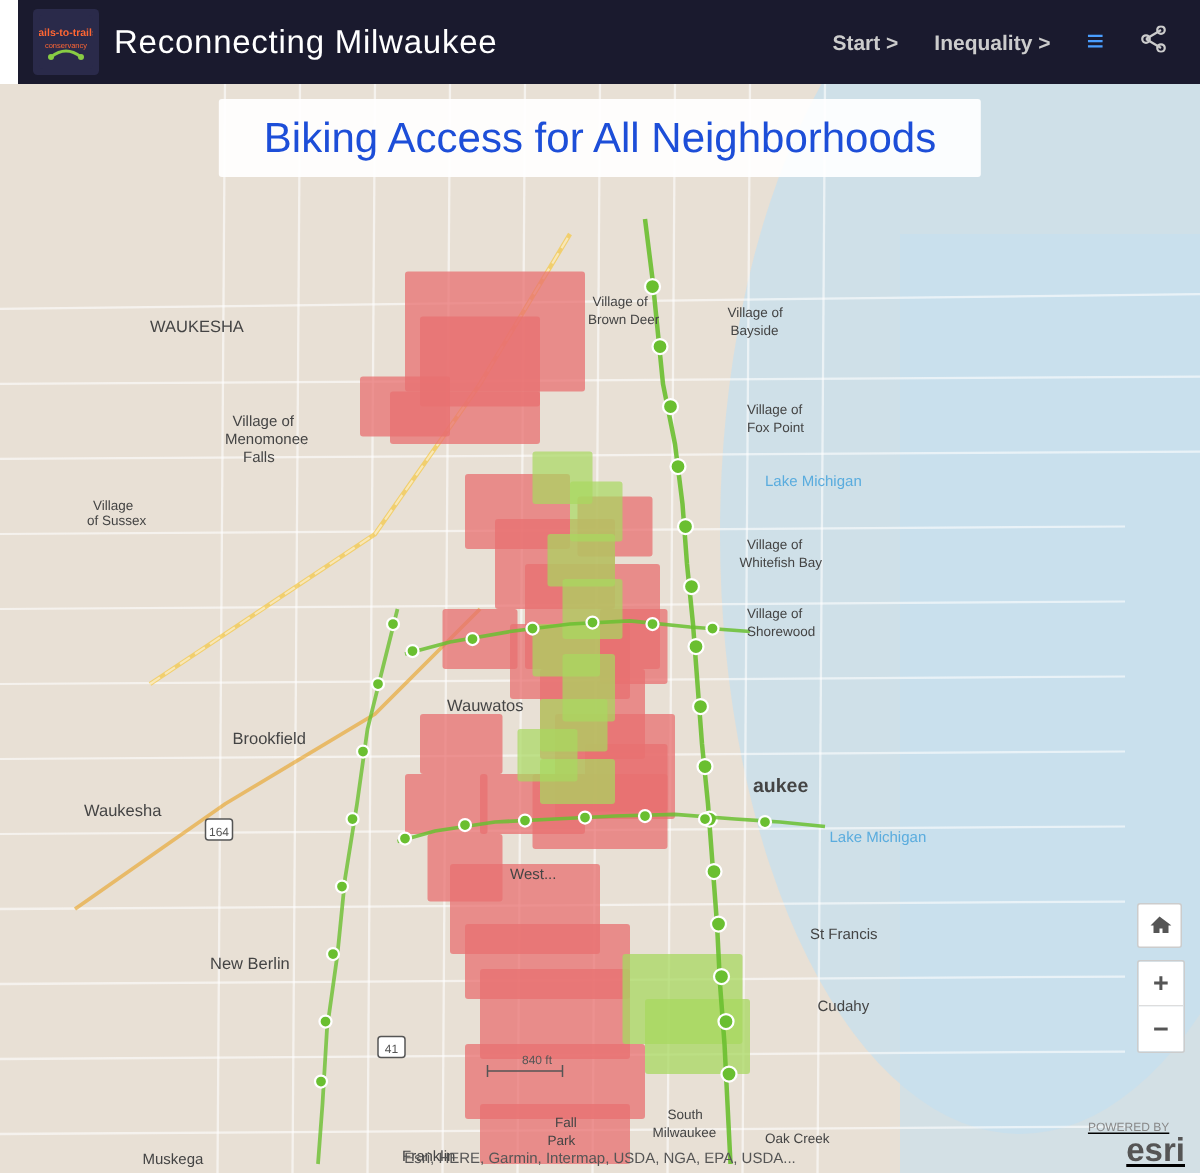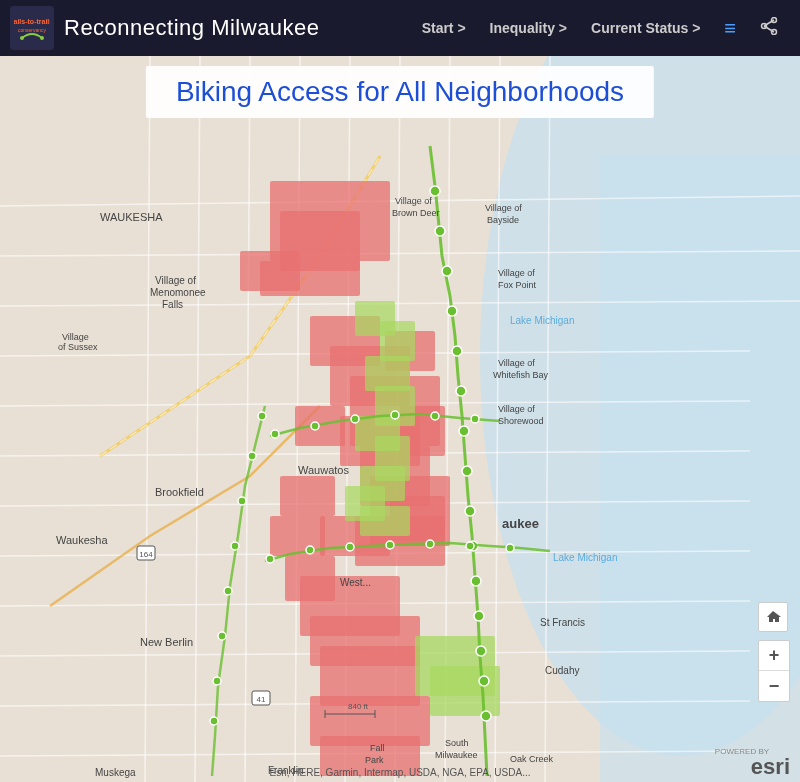--- a/index.html
+++ b/index.html
@@ -1,21 +1,21 @@
 <!DOCTYPE html>
 <html><head>
   <meta charset="utf-8">
   <style>
     * { margin: 0; padding: 0; box-sizing: border-box; }
     body { width: 800px; height: 782px; overflow: hidden; font-family: Arial, sans-serif; }
 
     
     #header {
       position: absolute;
-      top: 0; left: 0; right: 0;
+      top: 0; left: 12px; right: 0;
       height: 56px;
       background: #1a1a2e;
       display: flex;
       align-items: center;
       z-index: 100;
       padding: 0 10px;
     }
     #logo-area {
       display: flex;
       align-items: center;
@@ -156,21 +156,22 @@
       color: #555;
       z-index: 10;
     }
     #esri-logo {
       position: absolute;
       bottom: 4px;
       right: 10px;
       z-index: 10;
       display: flex;
       flex-direction: column;
-      align-items: flex-start;
+      align-items: center;
+      text-decoration: underline;
     }
     #powered-by {
       font-size: 8px;
       color: #888;
     }
     #esri-text {
       font-size: 22px;
       font-weight: bold;
       color: #555;
       line-height: 1;
@@ -193,21 +194,20 @@
         <circle cx="8" cy="28" r="2" fill="#88cc44"></circle>
         <circle cx="28" cy="28" r="2" fill="#88cc44"></circle>
       </svg>
     </div>
     <span id="app-title">Reconnecting Milwaukee</span>
   </div>
 
   <nav id="nav">
     <span class="nav-item">Start &gt;</span>
     <span class="nav-item">Inequality &gt;</span>
-    <span class="nav-item">Current Status &gt;</span>
     <span id="grid-icon-btn">≡</span>
     <span id="share-icon-btn">
       <svg width="18" height="18" viewBox="0 0 18 18" fill="none">
         <circle cx="14" cy="3" r="2.5" stroke="#ccc" stroke-width="1.5"></circle>
         <circle cx="14" cy="15" r="2.5" stroke="#ccc" stroke-width="1.5"></circle>
         <circle cx="4" cy="9" r="2.5" stroke="#ccc" stroke-width="1.5"></circle>
         <line x1="4" y1="9" x2="14" y2="3" stroke="#ccc" stroke-width="1.5"></line>
         <line x1="4" y1="9" x2="14" y2="15" stroke="#ccc" stroke-width="1.5"></line>
       </svg>
     </span>

